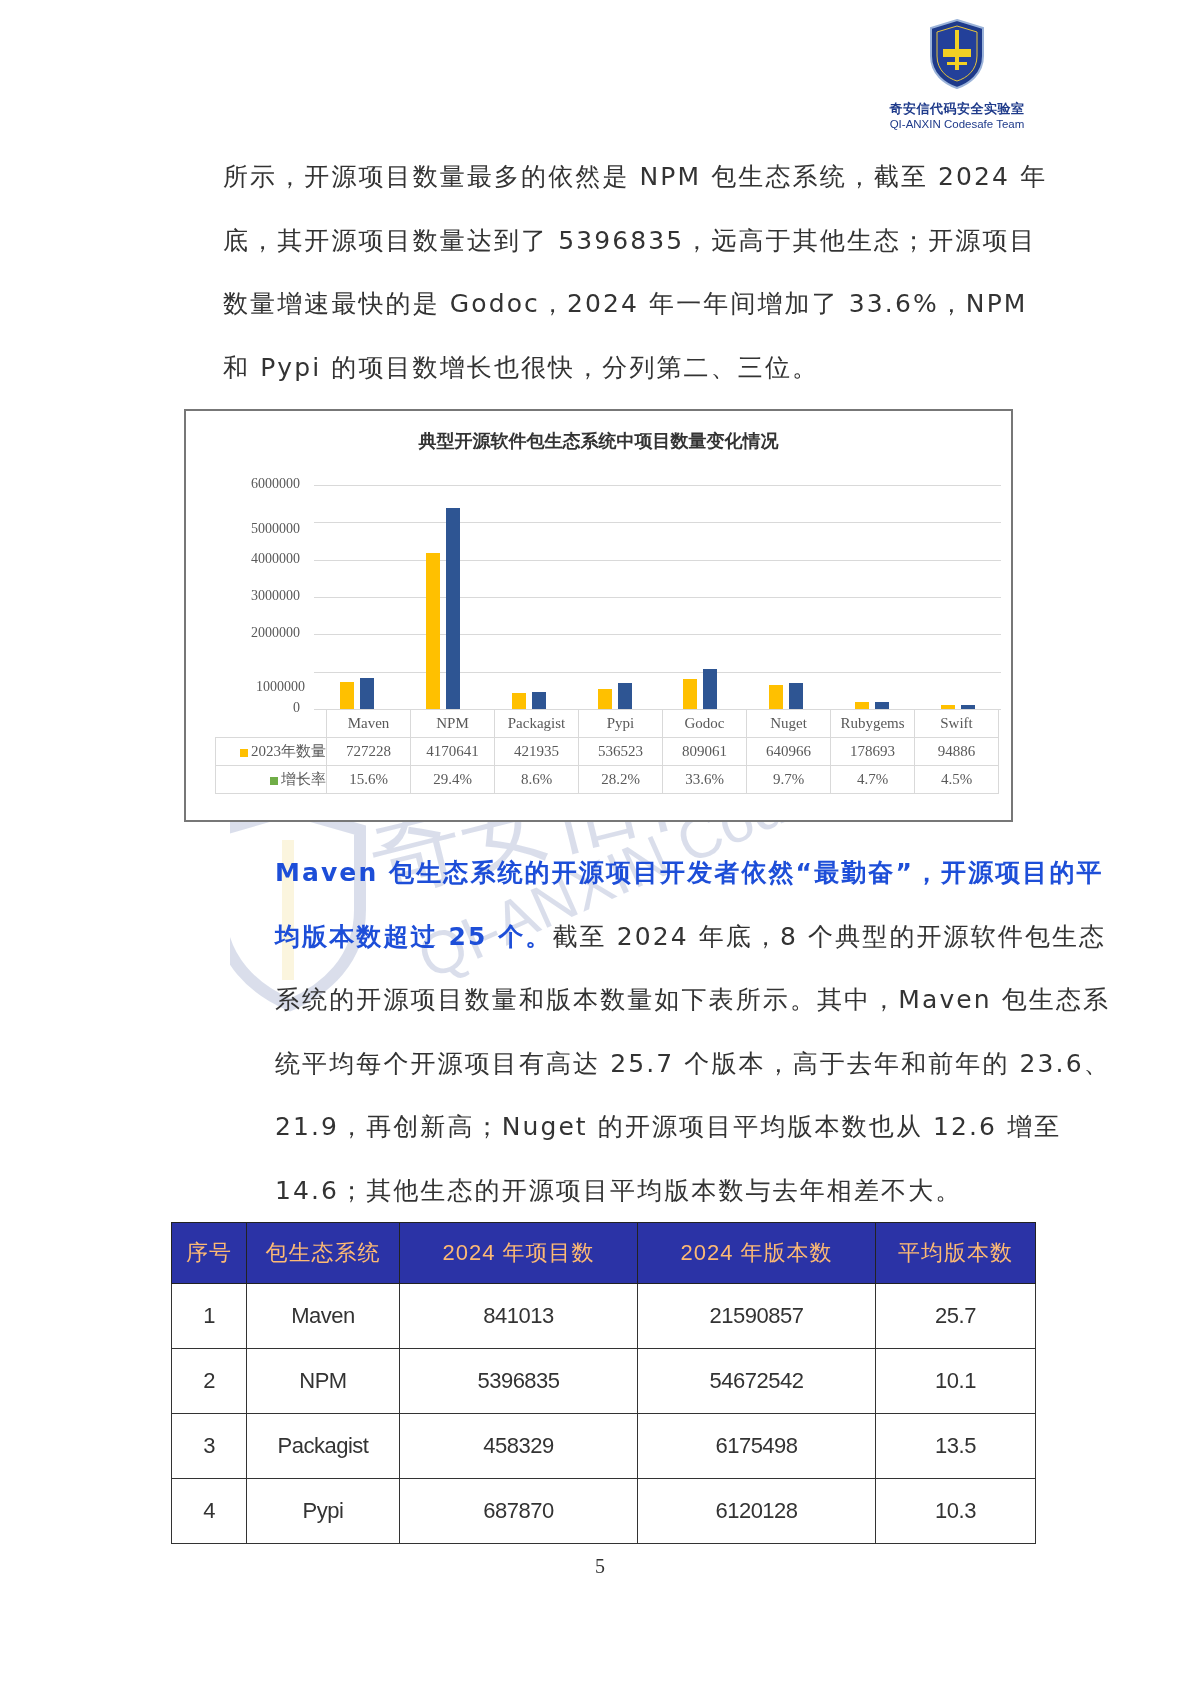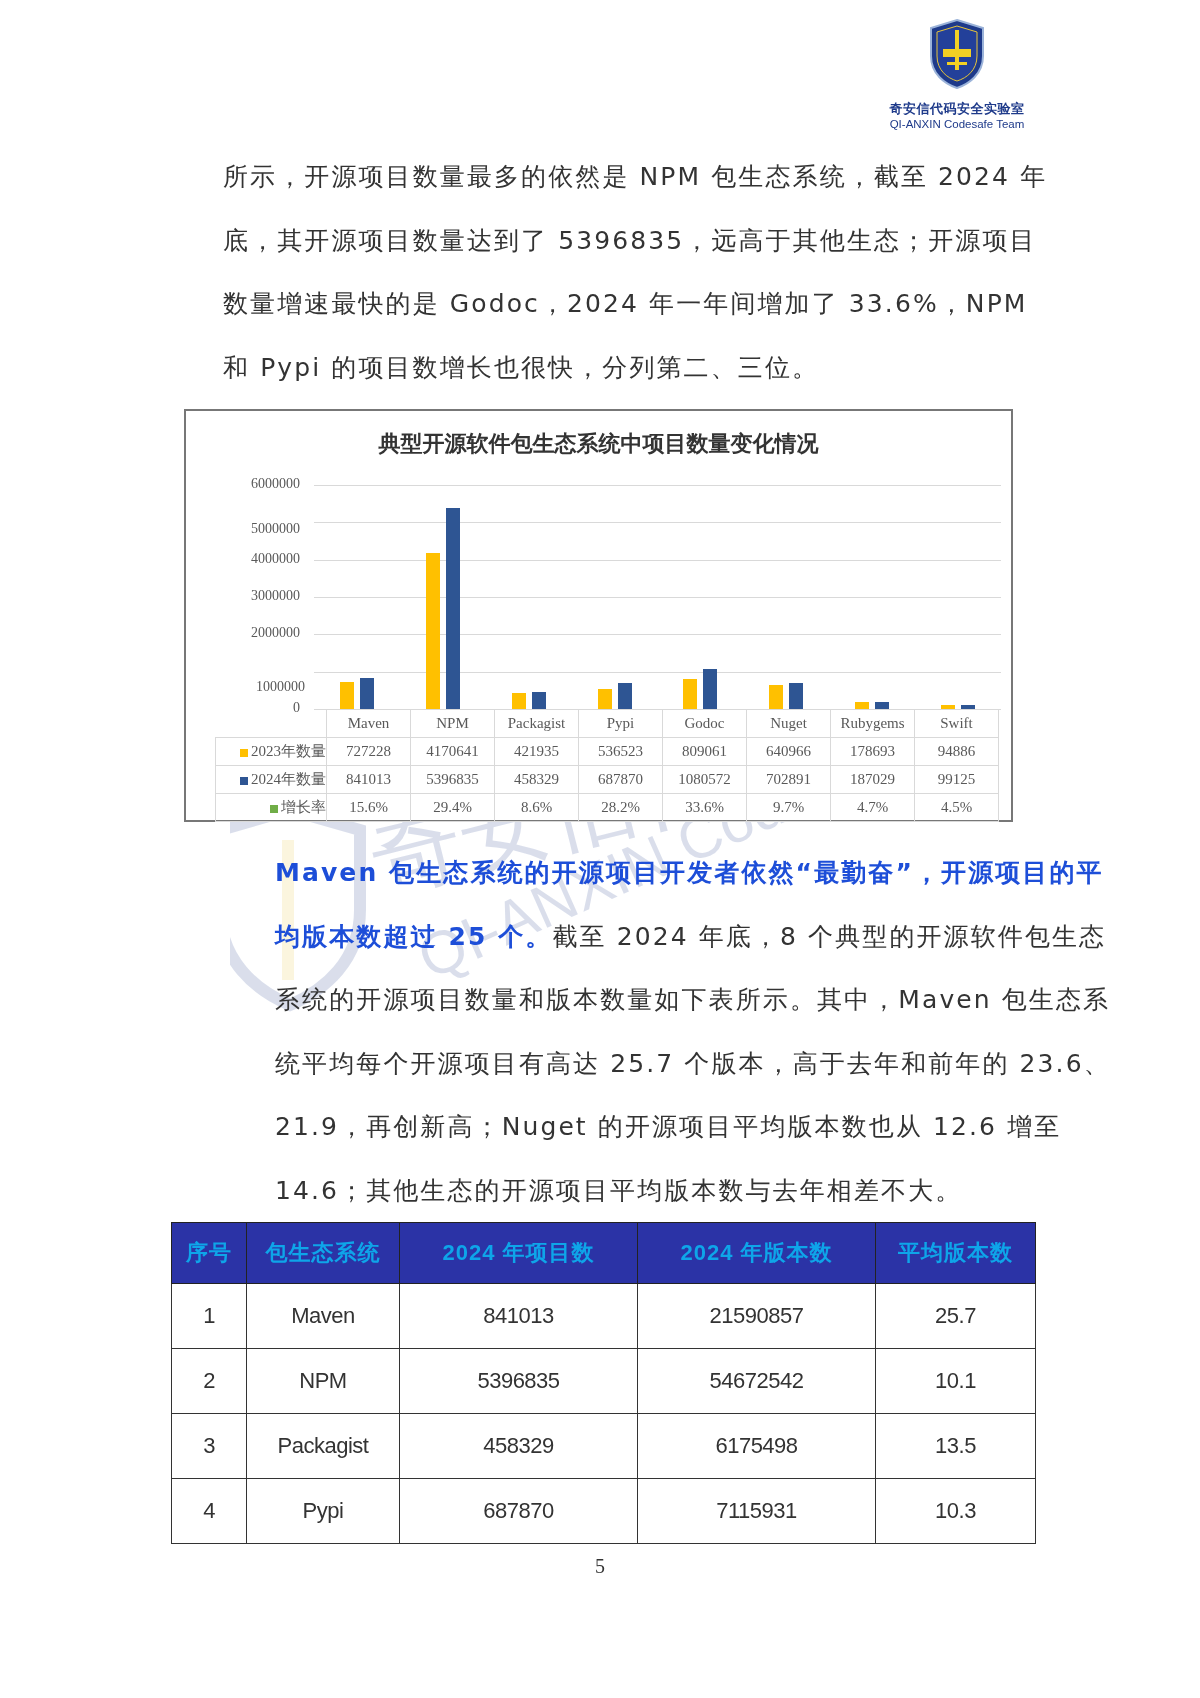--- a/index.html
+++ b/index.html
@@ -13,35 +13,35 @@
           color:#333; letter-spacing:2.1px;margin-left:40px; }
   .para .bold { font-weight:bold; color:#1d4ed8; }
   .p1 { top:145px; }
   .p2 { top:841px; }
   .indent { padding-left:52px; }
   .watermark { position:absolute; left:230px; top:800px; width:600px; height:220px;
                pointer-events:none; opacity:0.16; }
   .chart-box { position:absolute; left:184px; top:409px; width:829px; height:413px;
                border:2px solid #777; box-sizing:border-box; background:#fff; }
   .chart-title { position:absolute; left:0; right:0; top:18px; text-align:center;
-                 font-family:"DejaVu Serif", serif; font-weight:bold; font-size:22px; color:#333; }
+                 font-family:"DejaVu Serif", serif; font-weight:bold; font-size:18px; color:#333; }
   .yaxis-label { position:absolute; font-family:"Liberation Serif", serif; font-size:14px;
                  color:#595959; width:70px; text-align:right; }
   .gridline { position:absolute; height:1px; background:#d9d9d9; }
   .bar { position:absolute; }
   .dtable { position:absolute; left:29px; top:298px; border-collapse:collapse;
             font-family:"Liberation Serif", serif; font-size:15px; color:#595959; }
   .dtable td { border:1px solid #d9d9d9; text-align:center; height:27px; padding:0; }
   .dtable td.hdr { text-align:right; width:106px; padding-left:4px; white-space:nowrap; }
   .dtable td.cat { width:83px; }
   .sw { display:inline-block; width:8px; height:8px; margin-right:3px; vertical-align:middle; }
   .blank { border-top:none !important; border-left:none !important; }
   .mtable { position:absolute; left:171px; top:1222px; width:865px; border-collapse:collapse;
             font-family:"Liberation Sans", sans-serif; }
-  .mtable th { background:#2b33a6; color:#0ea5e9; font-size:22px; font-weight:bold; height:58px;
+  .mtable th { background:#2b33a6; color:#fdba74; font-size:22px; font-weight:normal; height:58px;
                border:1.5px solid #222; letter-spacing:1px; }
   .mtable td { height:62px; border:1.5px solid #333; text-align:center; font-size:22px;
                color:#333; letter-spacing:-0.5px; }
   .pagenum { position:absolute; left:0; width:1200px; top:1555px; text-align:center;
              font-family:"Liberation Serif", serif; font-size:20px; color:#333; }
 </style>
 </head>
 <body>
 
 <div class="logo">
@@ -123,31 +123,20 @@
           <td>727228</td>
           <td>4170641</td>
           <td>421935</td>
           <td>536523</td>
           <td>809061</td>
           <td>640966</td>
           <td>178693</td>
           <td>94886</td>
         </tr>
         <tr>
-          <td class="hdr"><span class="sw" style="background: rgb(46, 85, 147);"></span>2024年数量</td>
-          <td>841013</td>
-          <td>5396835</td>
-          <td>458329</td>
-          <td>687870</td>
-          <td>1080572</td>
-          <td>702891</td>
-          <td>187029</td>
-          <td>99125</td>
-        </tr>
-        <tr>
           <td class="hdr"><span class="sw" style="background: rgb(112, 173, 71);"></span>增长率</td>
           <td>15.6%</td>
           <td>29.4%</td>
           <td>8.6%</td>
           <td>28.2%</td>
           <td>33.6%</td>
           <td>9.7%</td>
           <td>4.7%</td>
           <td>4.5%</td>
         </tr>
@@ -188,19 +177,19 @@
       <td>3</td>
       <td>Packagist</td>
       <td>458329</td>
       <td>6175498</td>
       <td>13.5</td>
     </tr>
     <tr>
       <td>4</td>
       <td>Pypi</td>
       <td>687870</td>
-      <td>7115931</td>
+      <td>6120128</td>
       <td>10.3</td>
     </tr>
   </tbody>
 </table>
 
 <div class="pagenum">5</div>
 
 </body></html>

